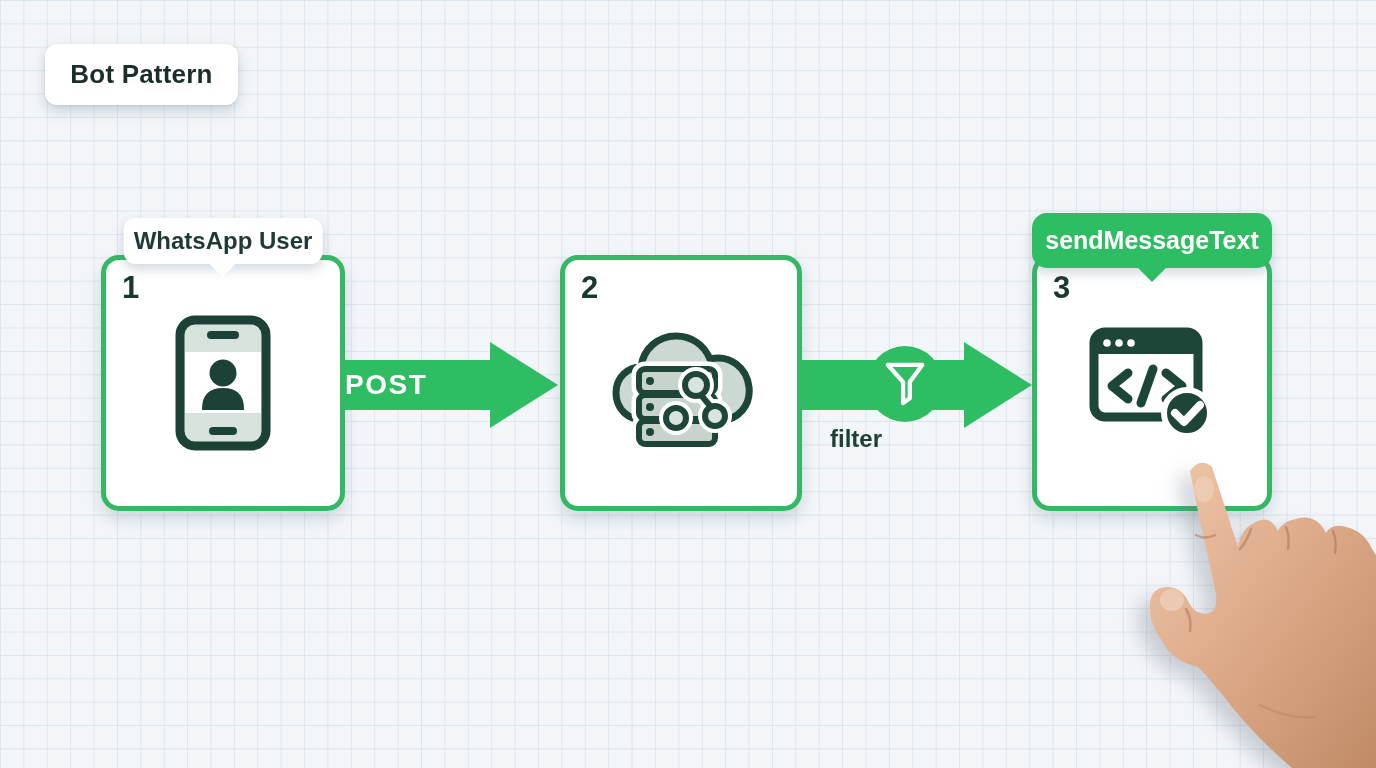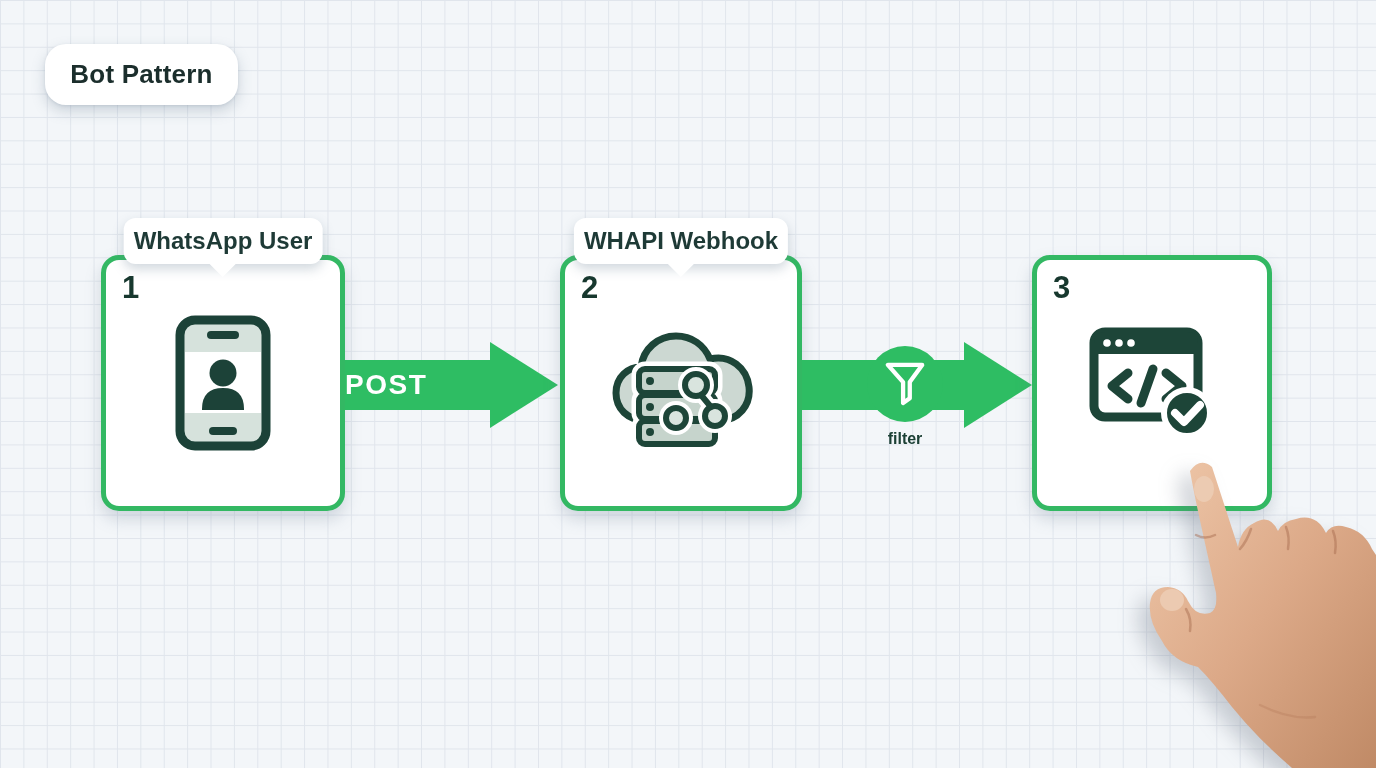--- a/index.html
+++ b/index.html
@@ -11,21 +11,21 @@
     background-color:#f3f6f9;
     background-image:
       linear-gradient(#e0e5ec 1px, transparent 1px),
       linear-gradient(90deg, #e0e5ec 1px, transparent 1px);
     background-size:23.4px 23.4px;
     overflow:hidden;
   }
 
   .title-card {
     position:absolute; left:45px; top:44px; width:193px; height:61px;
-    background:#ffffff; border-radius:21px;
+    background:#ffffff; border-radius:12px;
     box-shadow:0 6px 14px rgba(110,130,150,.30), 0 1px 3px rgba(110,130,150,.18);
     display:flex; align-items:center; justify-content:center;
     font-size:26px; font-weight:700; color:#1b2e2c; letter-spacing:.2px;
   }
 
   .step-card {
     position:absolute; top:255px; height:256px;
     background:#ffffff; border:5px solid #33b863; border-radius:18px;
     box-shadow:0 8px 16px rgba(110,130,150,.28);
     display:flex; align-items:center; justify-content:center;
@@ -78,21 +78,21 @@
   #shaft2 { left:802px; width:164px; }
   #head2  { left:964px; }
 
   .filter-bump {
     position:absolute; left:867px; top:346px; width:76px; height:76px;
     border-radius:50%; background:#2ebd63;
     display:flex; align-items:center; justify-content:center; z-index:2;
   }
   .filter-caption {
     position:absolute; left:830px; top:424px; width:150px;
-    text-align:center; font-size:16px; font-weight:700; color:#1c4035;
+    text-align:left; font-size:24px; font-weight:700; color:#1c4035;
     line-height:29px;
   }
 
   .icon-svg { display:block; }
 
   .hand-wrap {
     position:absolute; left:1120px; top:455px; width:256px; height:313px;
     z-index:9; pointer-events:none;
     filter:drop-shadow(-12px 10px 10px rgba(100,110,125,.30));
   }
@@ -155,24 +155,20 @@
       </g>
       <g stroke="#1d4538" stroke-width="6" fill="#d9e4de" stroke-linecap="round">
         <circle cx="88" cy="68" r="11"></circle>
         <circle cx="68" cy="101" r="10"></circle>
         <circle cx="107" cy="99" r="10"></circle>
         <path d="M93,78 L103,90" fill="none"></path>
       </g>
     </svg>
   </div>
 
-  <div class="tab" id="tab2">
-    <span>WHAPI Webhook</span>
-    <div class="pointer"></div>
-  </div>
 
   <div class="arrow-shaft" id="shaft2"></div>
   <div class="arrow-head" id="head2"></div>
   <div class="filter-bump">
     <svg width="42" height="46" viewBox="0 0 44 48">
       <path d="M4,4 L40,4 L27,22 L27,39 L20,44 L20,22 Z" fill="none" stroke="#ffffff" stroke-width="4.5" stroke-linejoin="round" stroke-linecap="round"></path>
     </svg>
   </div>
   <div class="filter-caption">
     <div>filter</div>
@@ -189,20 +185,24 @@
       <g stroke="#1d4538" stroke-width="9" fill="none" stroke-linecap="round" stroke-linejoin="round">
         <path d="M39,46 L23,59 L39,72"></path>
         <path d="M52,76 L64,42"></path>
         <path d="M77,46 L93,59 L77,72"></path>
       </g>
       <circle cx="98" cy="86" r="23" fill="#1d4538" stroke="#ffffff" stroke-width="6"></circle>
       <path d="M86,86 L95,95 L111,78" fill="none" stroke="#ffffff" stroke-width="8" stroke-linecap="round" stroke-linejoin="round"></path>
     </svg>
   </div>
 
+  <div class="tab" id="tab3">
+    <span>sendMessageText</span>
+    <div class="pointer"></div>
+  </div>
 
   <div class="hand-wrap">
     <svg width="256" height="313" viewBox="0 0 256 313">
       <defs>
         <linearGradient id="skin" x1="0" y1="0" x2="1" y2="1">
           <stop offset="0" stop-color="#efc8aa"></stop>
           <stop offset="0.5" stop-color="#dca988"></stop>
           <stop offset="1" stop-color="#c08a66"></stop>
         </linearGradient>
       </defs>

